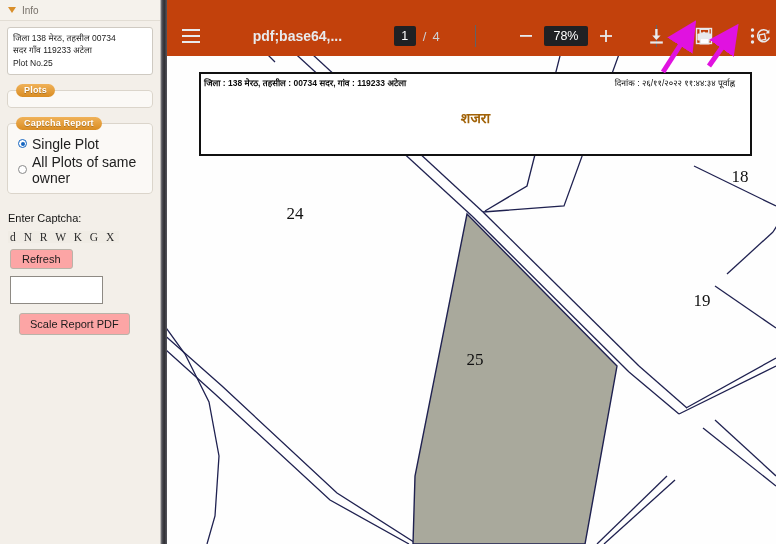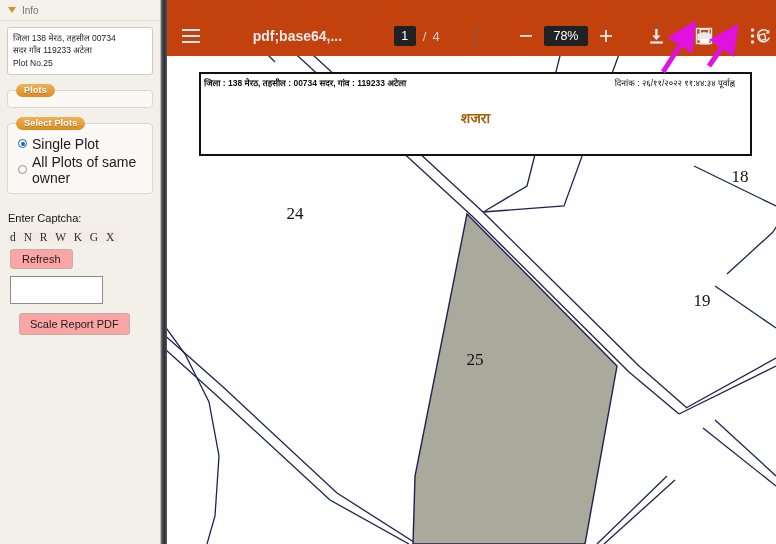--- a/index.html
+++ b/index.html
@@ -295,21 +295,21 @@
     <div class="info-line">सदर  गाँव   119233 अटेला</div>
     <div class="info-line">Plot No.25</div>
   </div>
 
   <fieldset class="panel" id="scale-panel">
     <legend>Plots</legend>
     <div id="scale-value"></div>
   </fieldset>
 
   <fieldset class="panel" id="select-report-panel">
-    <legend>Select Plots</legend>
+    <legend>Captcha Report</legend>
     <div class="radio-row">
       <span class="radio-dot checked"></span>
       <span>Single Plot</span>
     </div>
     <div class="radio-row">
       <span class="radio-dot"></span>
       <span>All Plots of same owner</span>
     </div>
   </fieldset>
 

